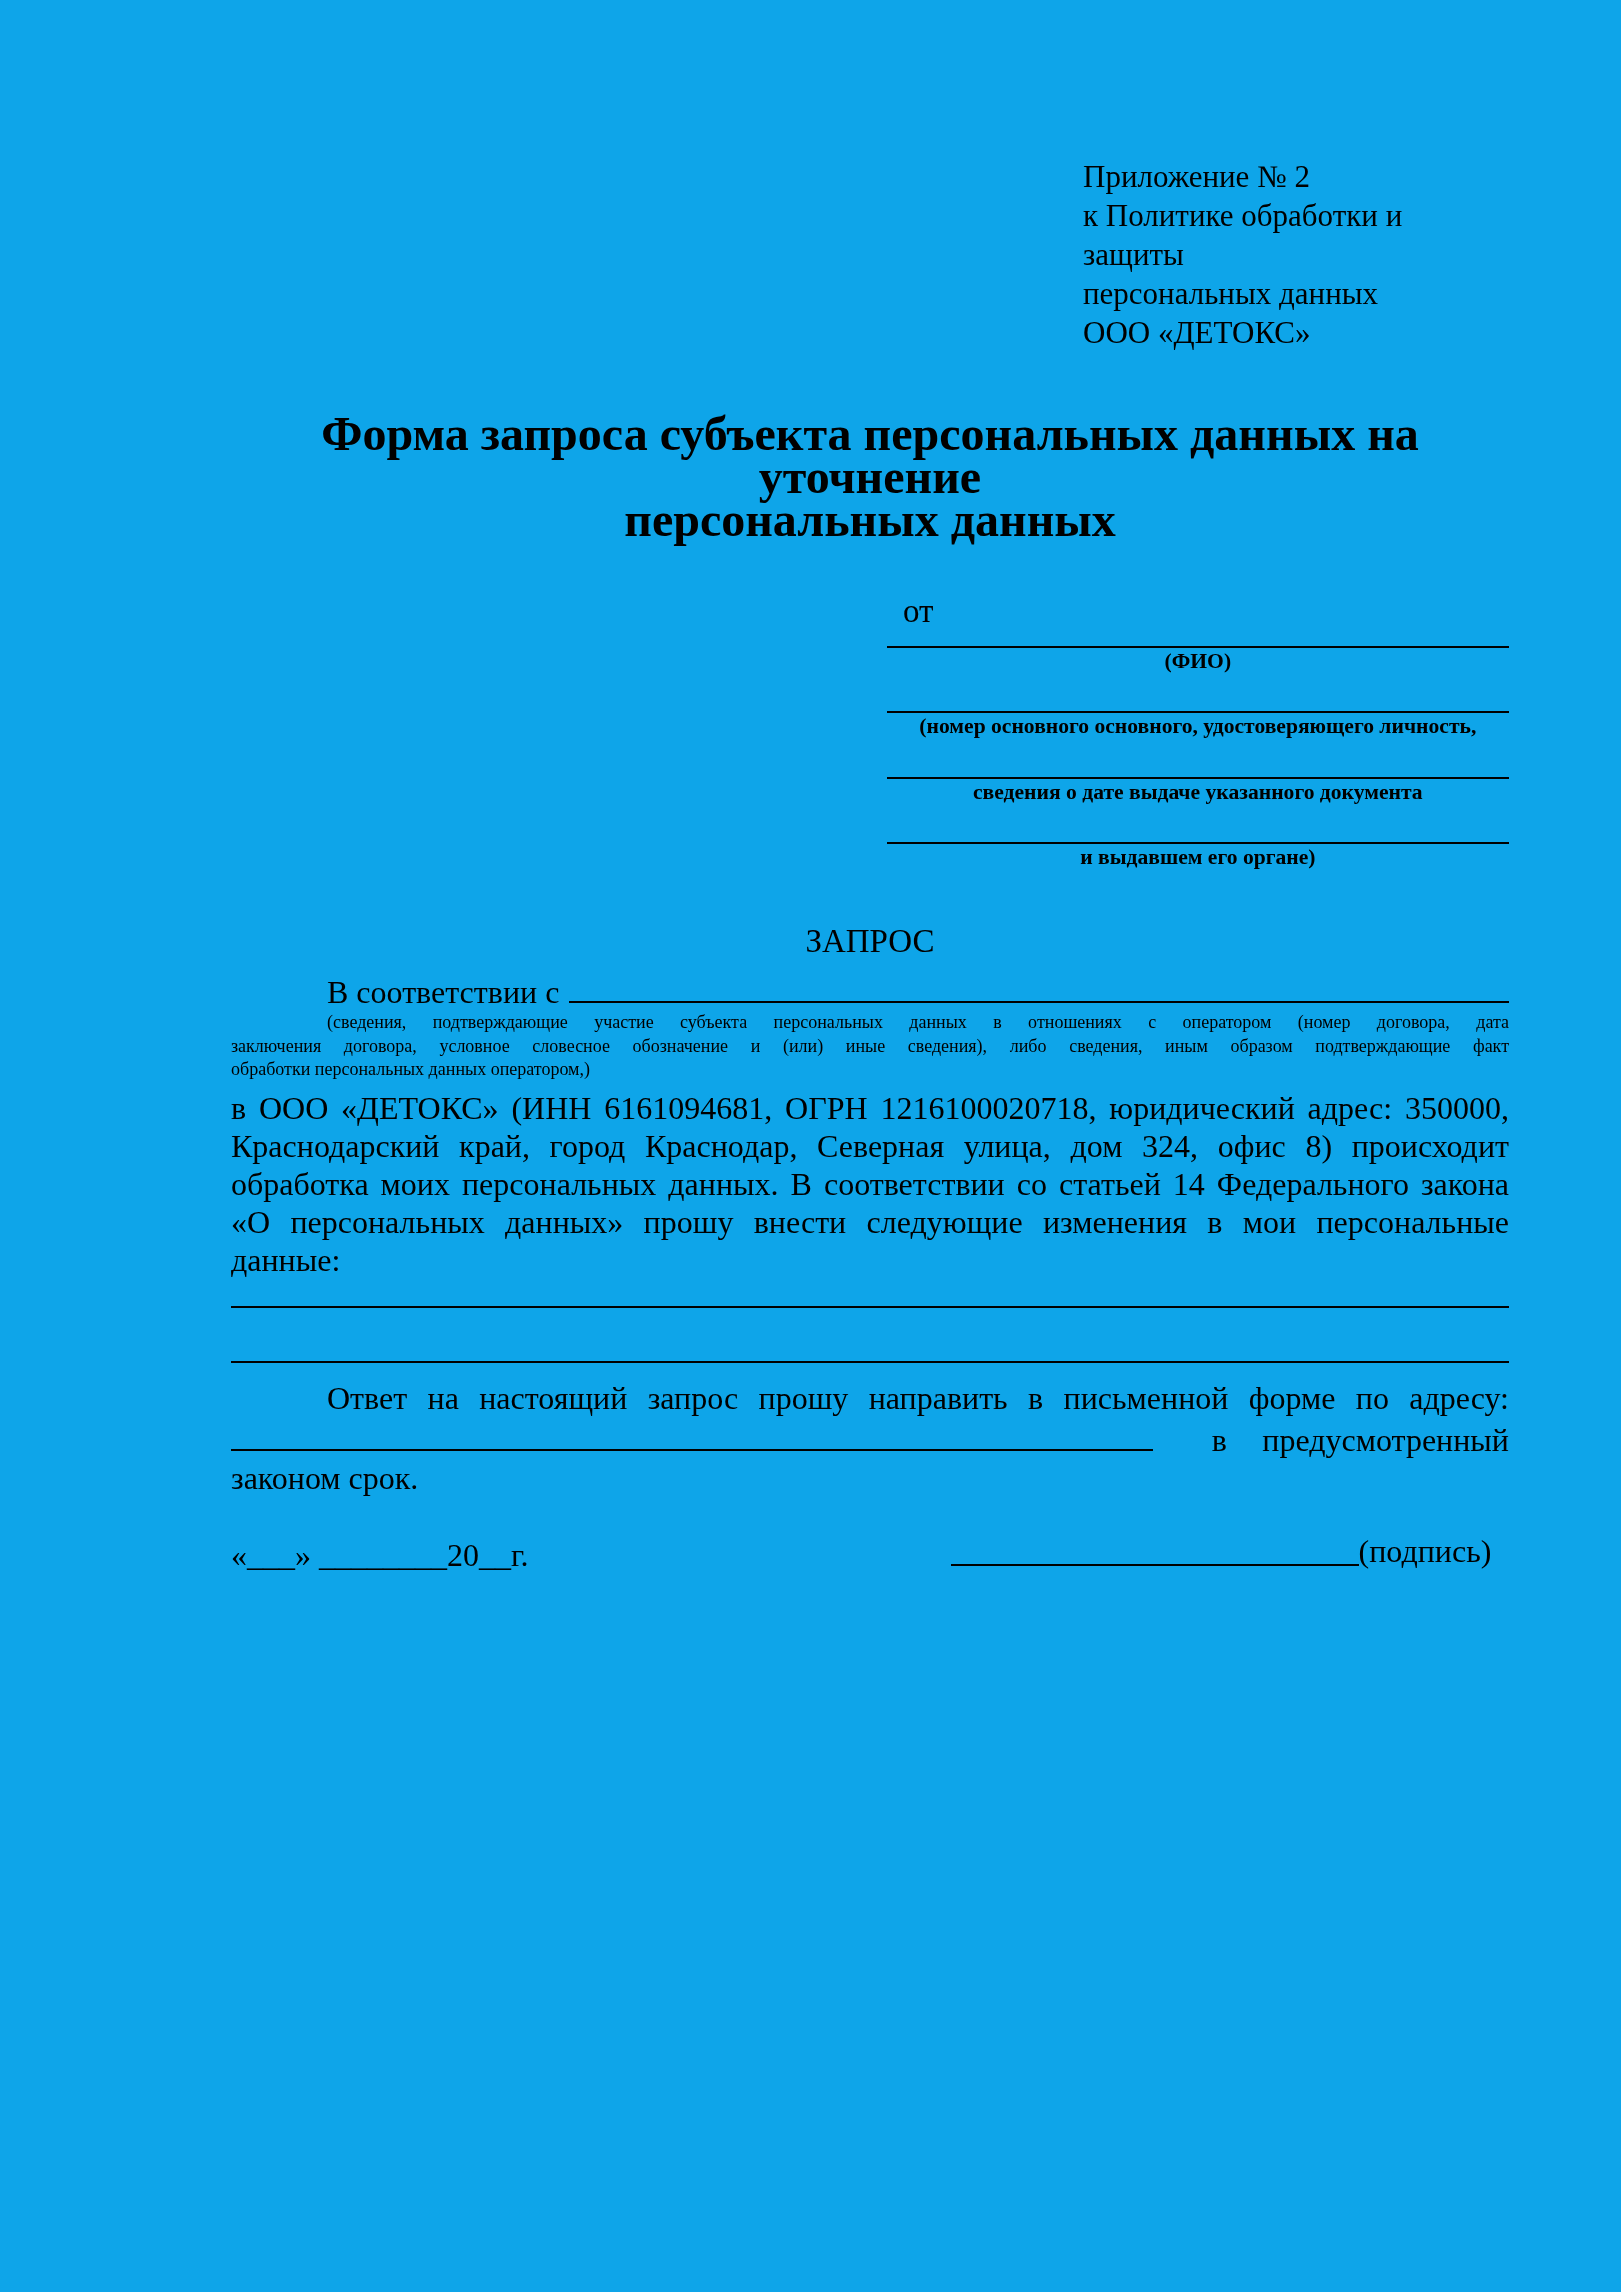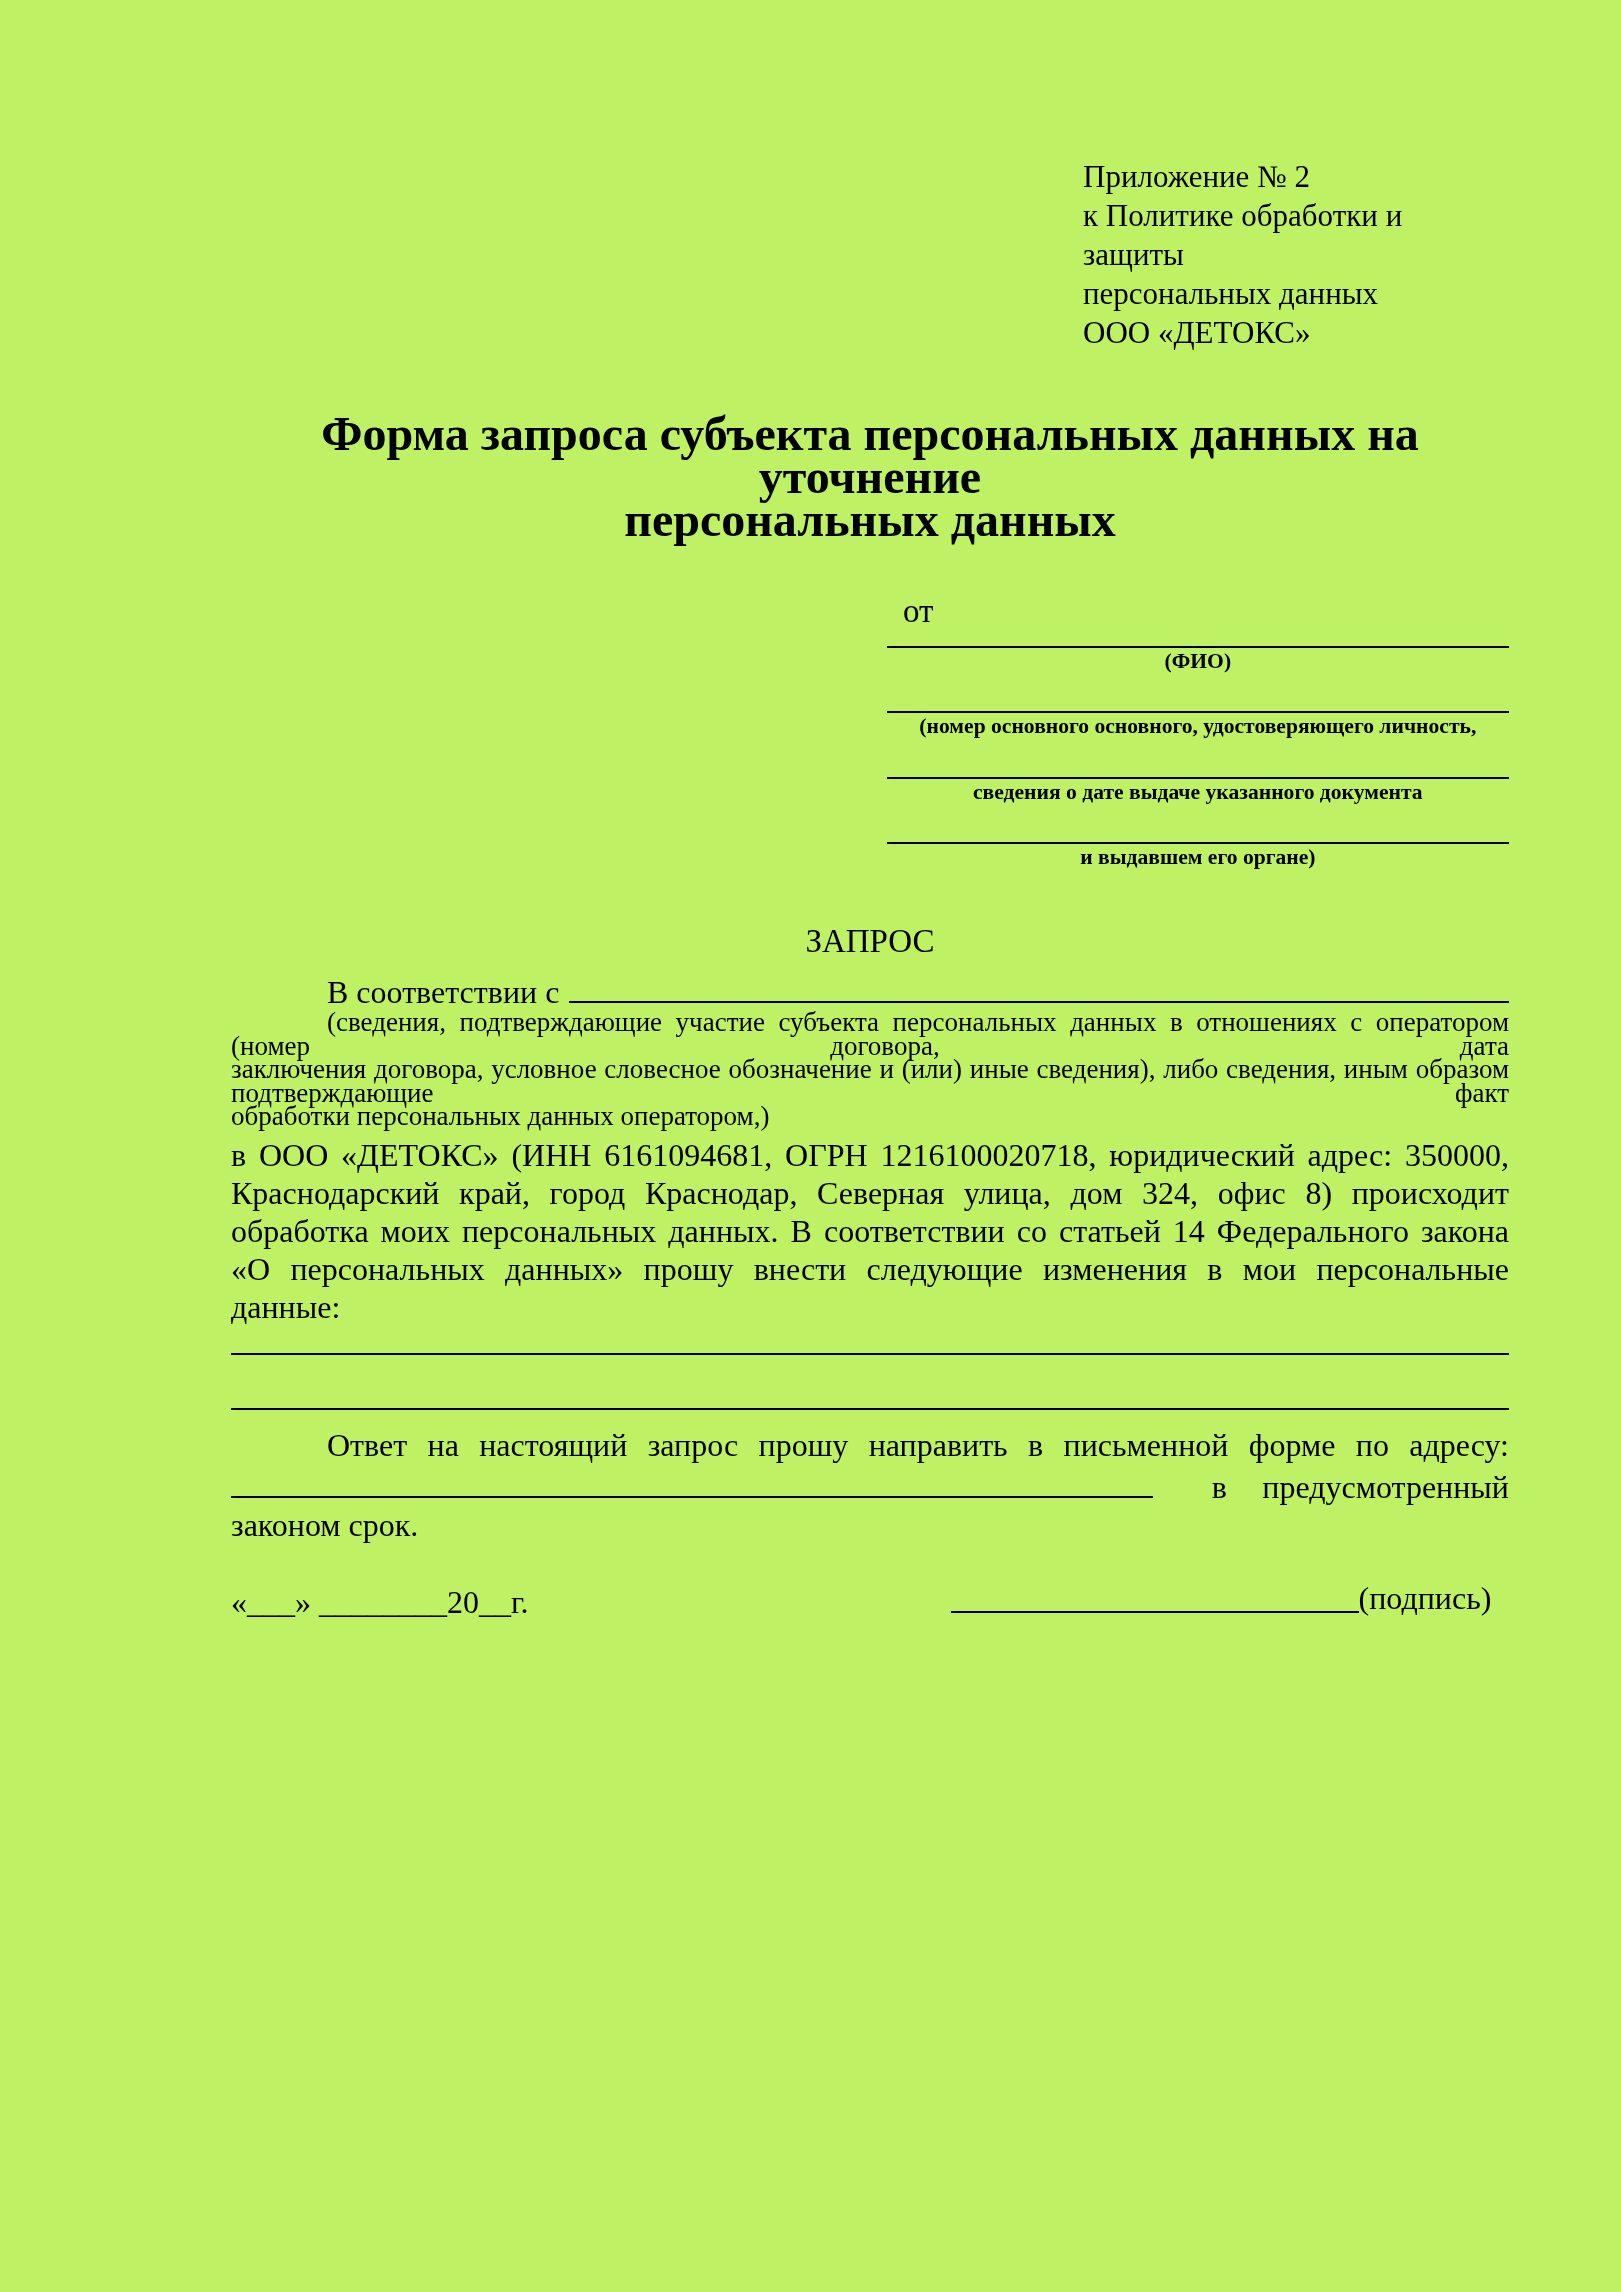--- a/index.html
+++ b/index.html
@@ -5,21 +5,21 @@
   html, body {
     margin: 0;
     padding: 0;
     background: #7a7a7a;
   }
   .page {
     position: relative;
     width: 1621px;
     height: 2293px;
     margin: 0 auto;
-    background: #bef264;
+    background: #0ea5e9;
     color: #000000;
     font-family: "Liberation Serif", "DejaVu Serif", serif;
     font-size: 32px;
     line-height: 38px;
     box-sizing: border-box;
     padding: 157px 112px 0 231px; 
     overflow: hidden;
   }
 
   
@@ -82,21 +82,21 @@
   }
   .accordance-line {
     flex: 1;
     border-bottom: 2.9px solid #000;
     height: 32px;
     margin-left: 9.8px;
   }
 
   
   .small-print {
-    font-size: 27px;
+    font-size: 18px;
     line-height: 23.5px;
   }
   .sp-line-just { text-align: justify; text-align-last: justify; }
   .sp-indent { text-indent: 96px; }
 
   
   .body-par { margin-top: 7.8px; }
   .line-just { text-align: justify; text-align-last: justify; }
 
   

